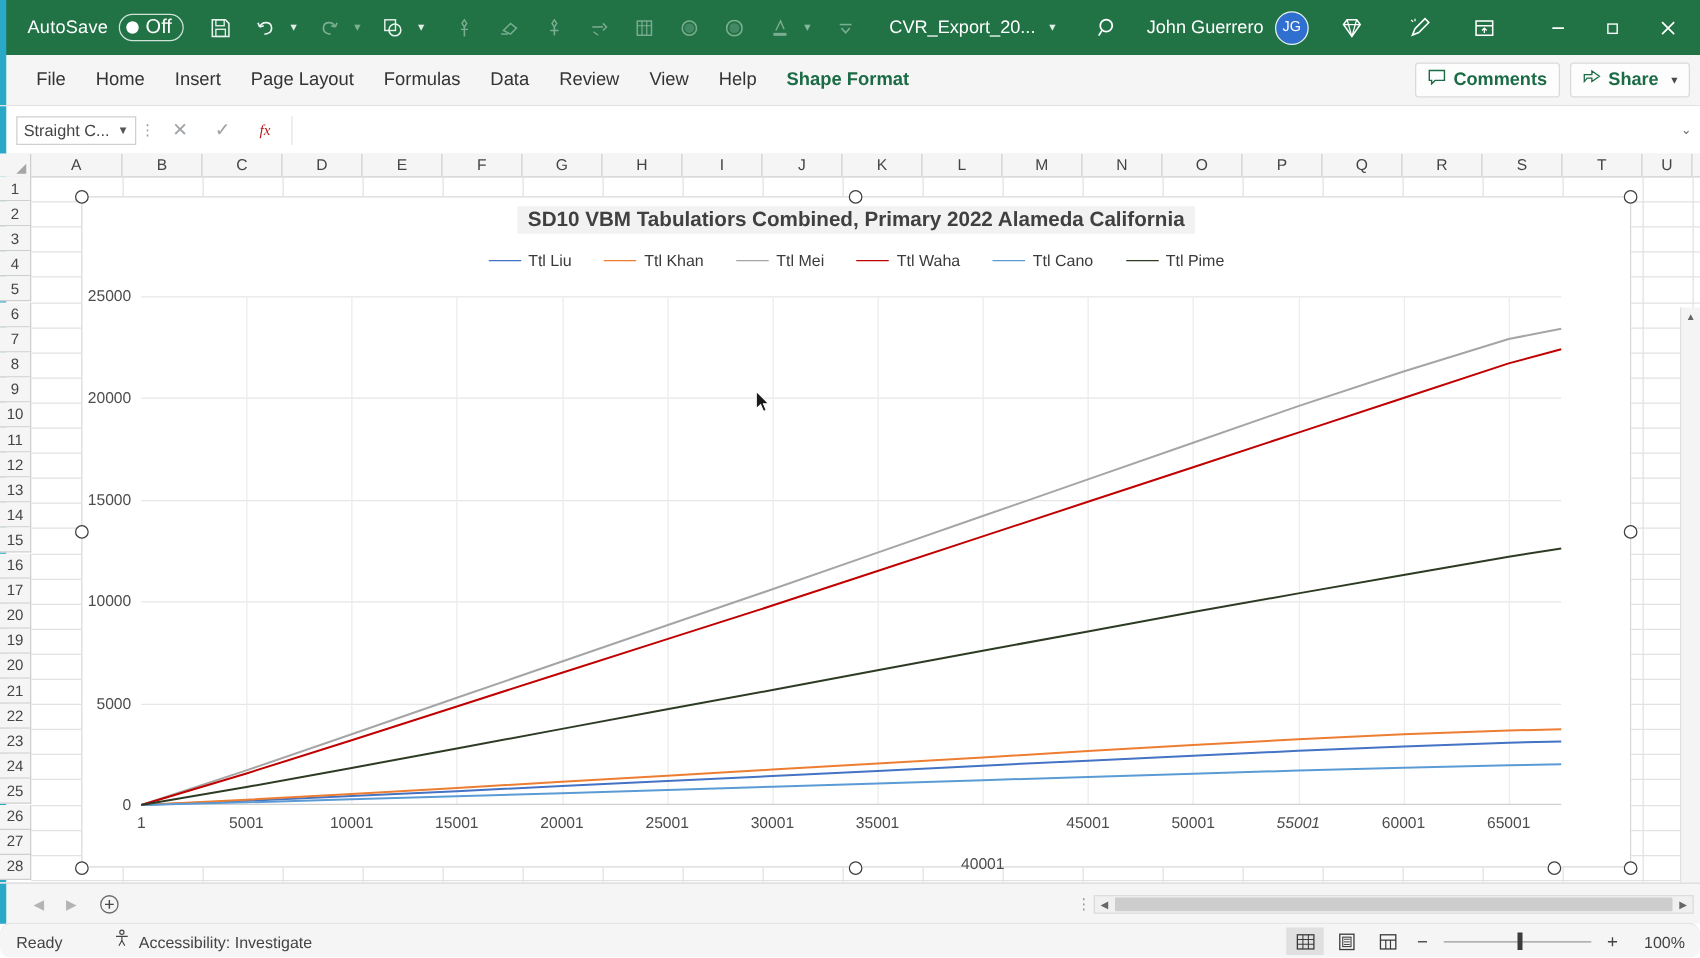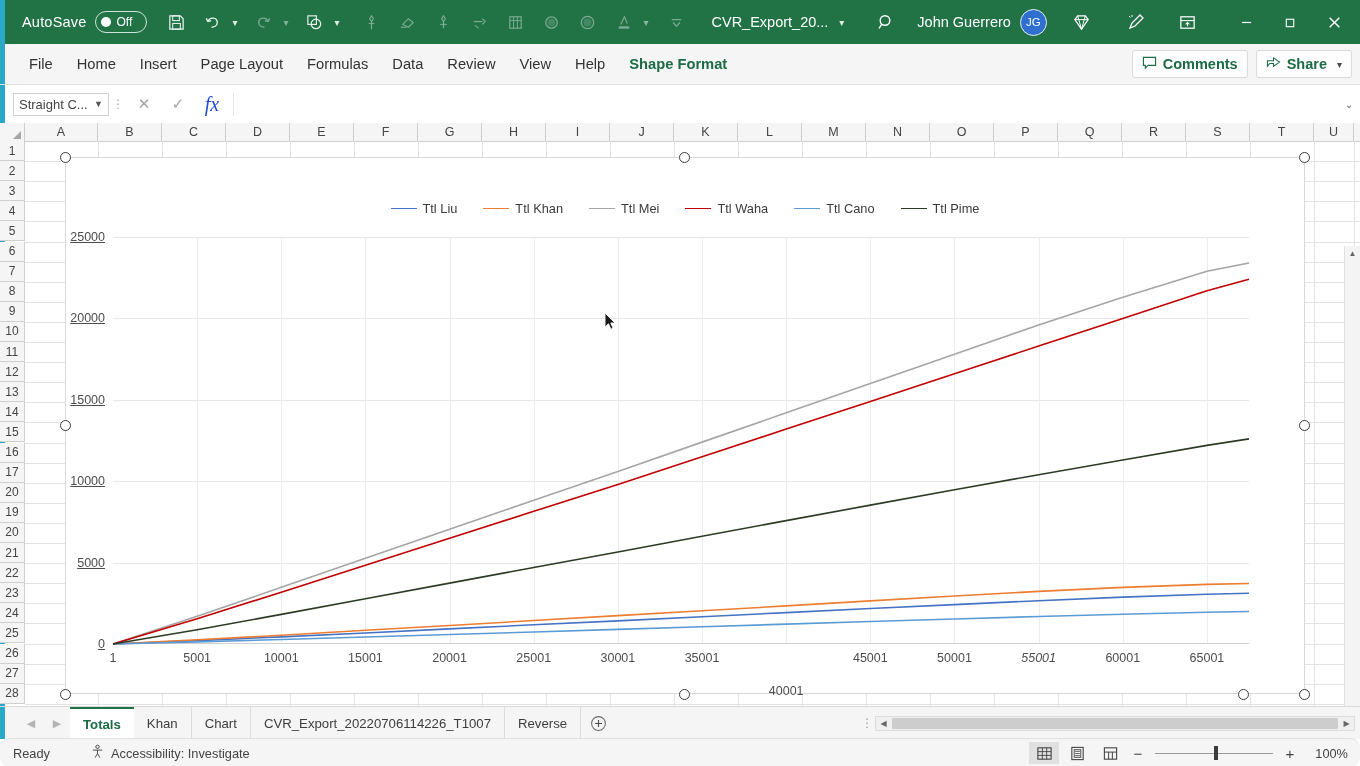--- a/index.html
+++ b/index.html
@@ -18,21 +18,21 @@
     background:#217346; display:flex; align-items:center;
   }
   .tb-accent { position:absolute; left:0; top:0; width:5px; height:44px; background:#29a8c8; }
   .autosave-wrap { display:flex; align-items:center; margin-left:22px; }
   .autosave-label { color:#fff; font-size:14.5px; letter-spacing:.2px; }
   .toggle {
     margin-left:9px; width:52px; height:22px; border-radius:11px;
     border:1.4px solid #cfe3d8; display:flex; align-items:center; box-sizing:border-box;
   }
   .toggle .knob { width:10px; height:10px; border-radius:50%; background:#fff; margin-left:5px; }
-  .toggle .tlabel { color:#fff; font-size:12px; margin-left:5px; }
+  .toggle .tlabel { color:#fff; font-size:16px; margin-left:5px; }
   .tbicon {
     width:30px; height:30px; margin-left:6px; display:flex; align-items:center; justify-content:center;
     color:#eaf3ee;
   }
   .tbicon.dim { opacity:.45; }
   .tbicon svg { display:block; }
   .caret { width:15px; height:30px; display:flex; align-items:center; justify-content:center; color:#dfeee6; font-size:10px; }
   .filename { color:#fff; font-size:14.5px; margin-left:20px; white-space:nowrap; }
   .user { color:#fff; font-size:14.5px; margin-left:16px; white-space:nowrap; }
   .avatar {
@@ -70,21 +70,21 @@
   }
   .fb-accent { position:absolute; left:0; top:0; width:5px; height:38px; background:#29a8c8; }
   .namebox {
     margin-left:13px; width:96px; height:23px; border:1px solid #d0d0d0; background:#fff;
     display:flex; align-items:center; font-size:13px; color:#444; padding:0 5px; box-sizing:border-box;
   }
   .namebox .nb-text { flex:1; overflow:hidden; white-space:nowrap; }
   .namebox .nb-caret { font-size:9px; color:#555; }
   .fb-dots { width:18px; text-align:center; color:#9a9a9a; font-size:12px; letter-spacing:0; line-height:8px; }
   .fb-btn { width:34px; height:26px; display:flex; align-items:center; justify-content:center; color:#9fa3a6; font-size:15px; }
-  .fb-fx { color:#1d4ed8; font-style:italic; font-family:"Liberation Serif", serif; font-size:20px; }
+  .fb-fx { color:#b91c1c; font-style:italic; font-family:"Liberation Serif", serif; font-size:12px; }
   .fb-input { flex:1; height:23px; border-left:1px solid #e4e4e4; margin-left:4px; font-size:13px; color:#222; display:flex; align-items:center; padding-left:8px; }
   .fb-expand { width:22px; display:flex; align-items:center; justify-content:center; color:#666; font-size:10px; }
 
   
   .gridarea { position:absolute; left:0; top:123px; width:1360px; height:583px; background:#fff; overflow:hidden; }
   .colhdr { position:absolute; left:0; top:0; height:18px; width:1360px; background:#f5f5f5; border-bottom:1px solid #cfcfcf; }
   .colhdr .corner {
     position:absolute; left:0; top:0; width:25px; height:18px; background:#f5f5f5;
     border-right:1px solid #cfcfcf; box-sizing:border-box;
   }
@@ -122,21 +122,21 @@
   .chart-title span { background:#f2f2f2; padding:2px 8px; }
   .chart-legend {
     position:absolute; left:0; right:0; top:44px; display:flex; justify-content:center;
     gap:26px; align-items:center;
   }
   .legend-item { display:flex; align-items:center; gap:6px; font-size:12.8px; color:#3b3b3b; }
   .legend-line { width:26px; height:0; border-top-width:1.7px; border-top-style:solid; }
   .plot { position:absolute; left:48px; top:80px; right:56px; bottom:50px; }
   .ytick-label {
     position:absolute; right:100%; margin-right:8px; transform:translateY(-50%);
-    font-size:12.5px; color:#4d4d4d; white-space:nowrap;text-decoration:underline;
+    font-size:12.5px; color:#4d4d4d; white-space:nowrap;
   }
   .gridline-h { position:absolute; left:0; right:0; height:1px; background:#e6e6e6; }
   .gridline-v { position:absolute; top:0; bottom:0; width:1px; background:#ececec; }
   .xtick-label {
     position:absolute; top:100%; margin-top:7px; transform:translateX(-50%);
     font-size:12.5px; color:#4d4d4d; white-space:nowrap;
   }
   .axis-x { position:absolute; left:0; right:0; bottom:0; height:1px; background:#d0d0d0; }
   .plot svg { position:absolute; inset:0; width:100%; height:100%; overflow:visible; }
 
@@ -501,20 +501,23 @@
     </div>
 
     <div class="scroll-right">
       <div class="sr-arrow">▲</div>
 
     </div>
 
     <div class="chartobj" style="left:65px; top:34px;">
       <div class="chart-border"></div>
 
+      <div class="chart-title">
+        <span>SD10 VBM Tabulatiors Combined, Primary 2022 Alameda California</span>
+      </div>
 
       <div class="chart-legend" id="legend">
           <div class="legend-item">
             <div class="legend-line" style="border-top-color: rgb(68, 114, 196);"></div>
             <span>Ttl Liu</span>
           </div>
           <div class="legend-item">
             <div class="legend-line" style="border-top-color: rgb(237, 125, 49);"></div>
             <span>Ttl Khan</span>
           </div>
@@ -606,27 +609,20 @@
       <svg width="13" height="19" viewBox="0 0 13 19">
           <path d="M1 1 L1 15 L4.5 11.8 L6.8 17.2 L9 16.2 L6.8 11 L11 11 Z" fill="#1b1b1b" stroke="#fff" stroke-width="0.9"></path>
         </svg>
     </div>
   </div>
 
   <div class="sheetbar">
     <div class="sb-accent"></div>
     <div class="navarrow first">◀</div>
     <div class="navarrow">▶</div>
-    <div id="sheettabs" style="display:flex; align-items:center;">
-        <div class="stab active">Totals</div>
-        <div class="stab">Khan</div>
-        <div class="stab">Chart</div>
-        <div class="stab">CVR_Export_20220706114226_T1007</div>
-        <div class="stab">Reverse</div>
-      </div>
     <div class="addsheet">
       <svg width="17" height="17" viewBox="0 0 18 18">
           <circle cx="9" cy="9" r="7.3" fill="none" stroke="#6a6a6a" stroke-width="1.1"></circle>
           <path d="M9 5.3 L9 12.7 M5.3 9 L12.7 9" stroke="#4a4a4a" stroke-width="1.2"></path>
         </svg>
     </div>
     <div class="hscroll-wrap">
       <div class="hs-dots">⋮</div>
       <div class="hs-track">
         <div class="hs-arrow">◀</div>

